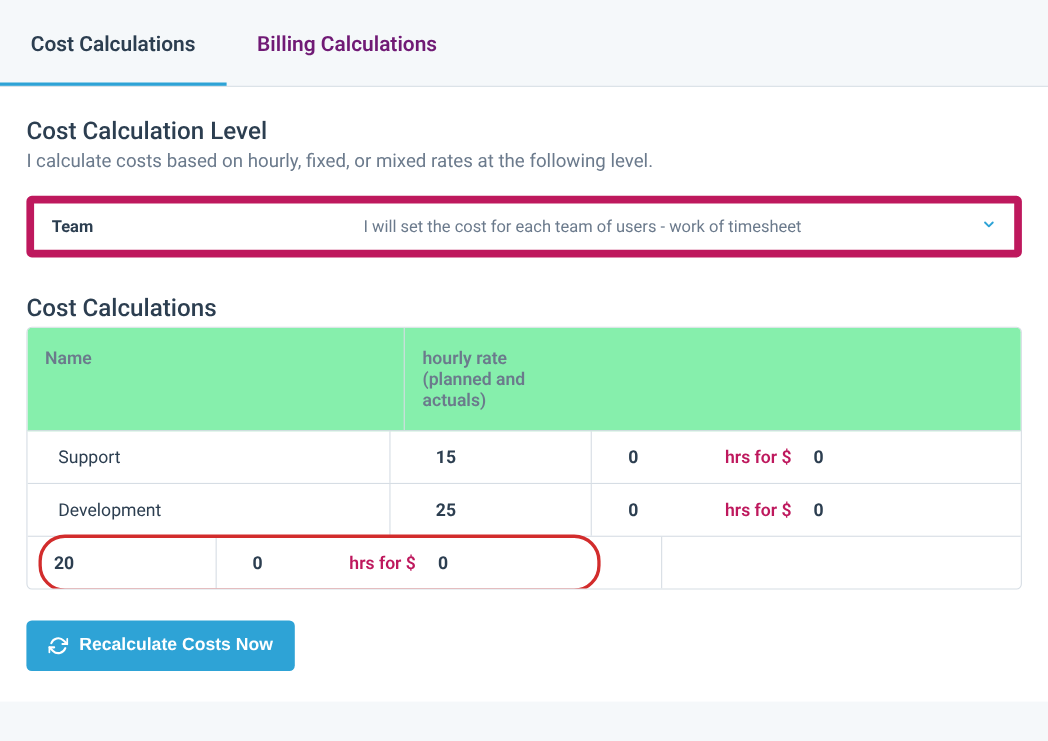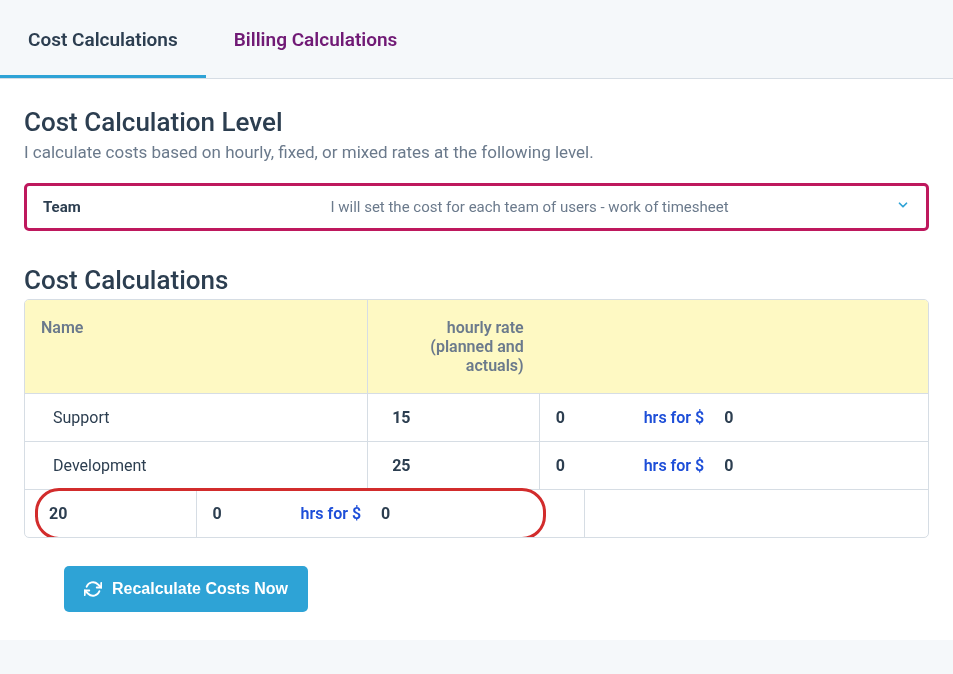--- a/index.html
+++ b/index.html
@@ -24,35 +24,35 @@
   }
   .tab.active {
     color: #2c3e50;
     border-bottom: 3px solid #2ea3d6;
   }
   .content {
     background: #fff;
     padding: 28px 24px 28px 24px;
   }
   .section-title {
-    font-size: 26px;
+    font-size: 22px;
     font-weight: 500;
     color: #2c3e50;
     margin-bottom: 4px;
   }
   .section-desc {
     font-size: 17px;
     color: #6b7a8c;
     margin-bottom: 18px;
     line-height: 1.4;
   }
   .select-box {
     display: flex;
     align-items: center;
-    border: 3px solid #be185d;
+    border: 7px solid #be185d;
     border-radius: 5px;
     padding: 12px 16px;
     margin-bottom: 34px;
     cursor: pointer;
     position: relative;
   }
   .select-label {
     font-weight: 700;
     color: #2c3e50;
     width: 120px;
@@ -67,55 +67,56 @@
     color: #2ea3d6;
     font-size: 14px;
   }
   .table {
     border: 1px solid #d6dde4;
     border-radius: 5px;
     overflow: hidden;
   }
   .thead {
     display: flex;
-    background: #fef9c3;
+    background: #86efac;
     border-bottom: 1px solid #d6dde4;
   }
   .th {
     padding: 18px 16px;
     color: #6b7a8c;
     font-weight: 600;
     font-size: 16px;
     border-right: 1px solid #d6dde4;
   }
   .th:last-child { border-right: none; }
   .col-name { width: 38%; }
-  .col-rate { width: 19%; text-align: right; }
+  .col-rate { width: 19%; }
   .col-min  { width: 43%; }
   .tbody { }
   .tr {
     display: flex;
     border-bottom: 1px solid #d6dde4;
     position: relative;
+    gap: 17px;
   }
   .tr:last-child { border-bottom: none; }
   .td {
     padding: 14px 16px;
     font-size: 16px;
     color: #2c3e50;
     border-right: 1px solid #d6dde4;
     display: flex;
     align-items: center;
   }
   .td:last-child { border-right: none; }
   .td.col-name { padding-left: 28px; }
   .td.col-rate { font-weight: 700; padding-left: 24px; }
   .mm-cell { display: flex; align-items: center; gap: 10px; width: 100%; }
   .mm-hours { font-weight: 700; color: #2c3e50; min-width: 18px; }
-  .mm-text  { color: #1d4ed8; font-weight: 600; margin-left: 60px; }
+  .mm-text  { color: #be185d; font-weight: 600; margin-left: 60px; }
   .mm-amt   { font-weight: 700; color: #2c3e50; margin-left: 10px; }
   .highlight-ring {
     position: absolute;
     border: 3px solid #d22c2c;
     border-radius: 24px;
     pointer-events: none;
     left: 10px;
     top: -2px;
     right: calc(43% - 6px);
     bottom: -3px;
@@ -126,21 +127,20 @@
     color: #fff;
     border: none;
     border-radius: 5px;
     padding: 14px 20px;
     font-size: 16px;
     font-weight: 600;
     cursor: pointer;
     display: inline-flex;
     align-items: flex-end;
     gap: 10px;
-    margin-left: 40px;
   }
   .btn-icon {
     display: inline-block;
     width: 18px;
     height: 18px;
   }
 </style>
 </head>
 <body>
 

